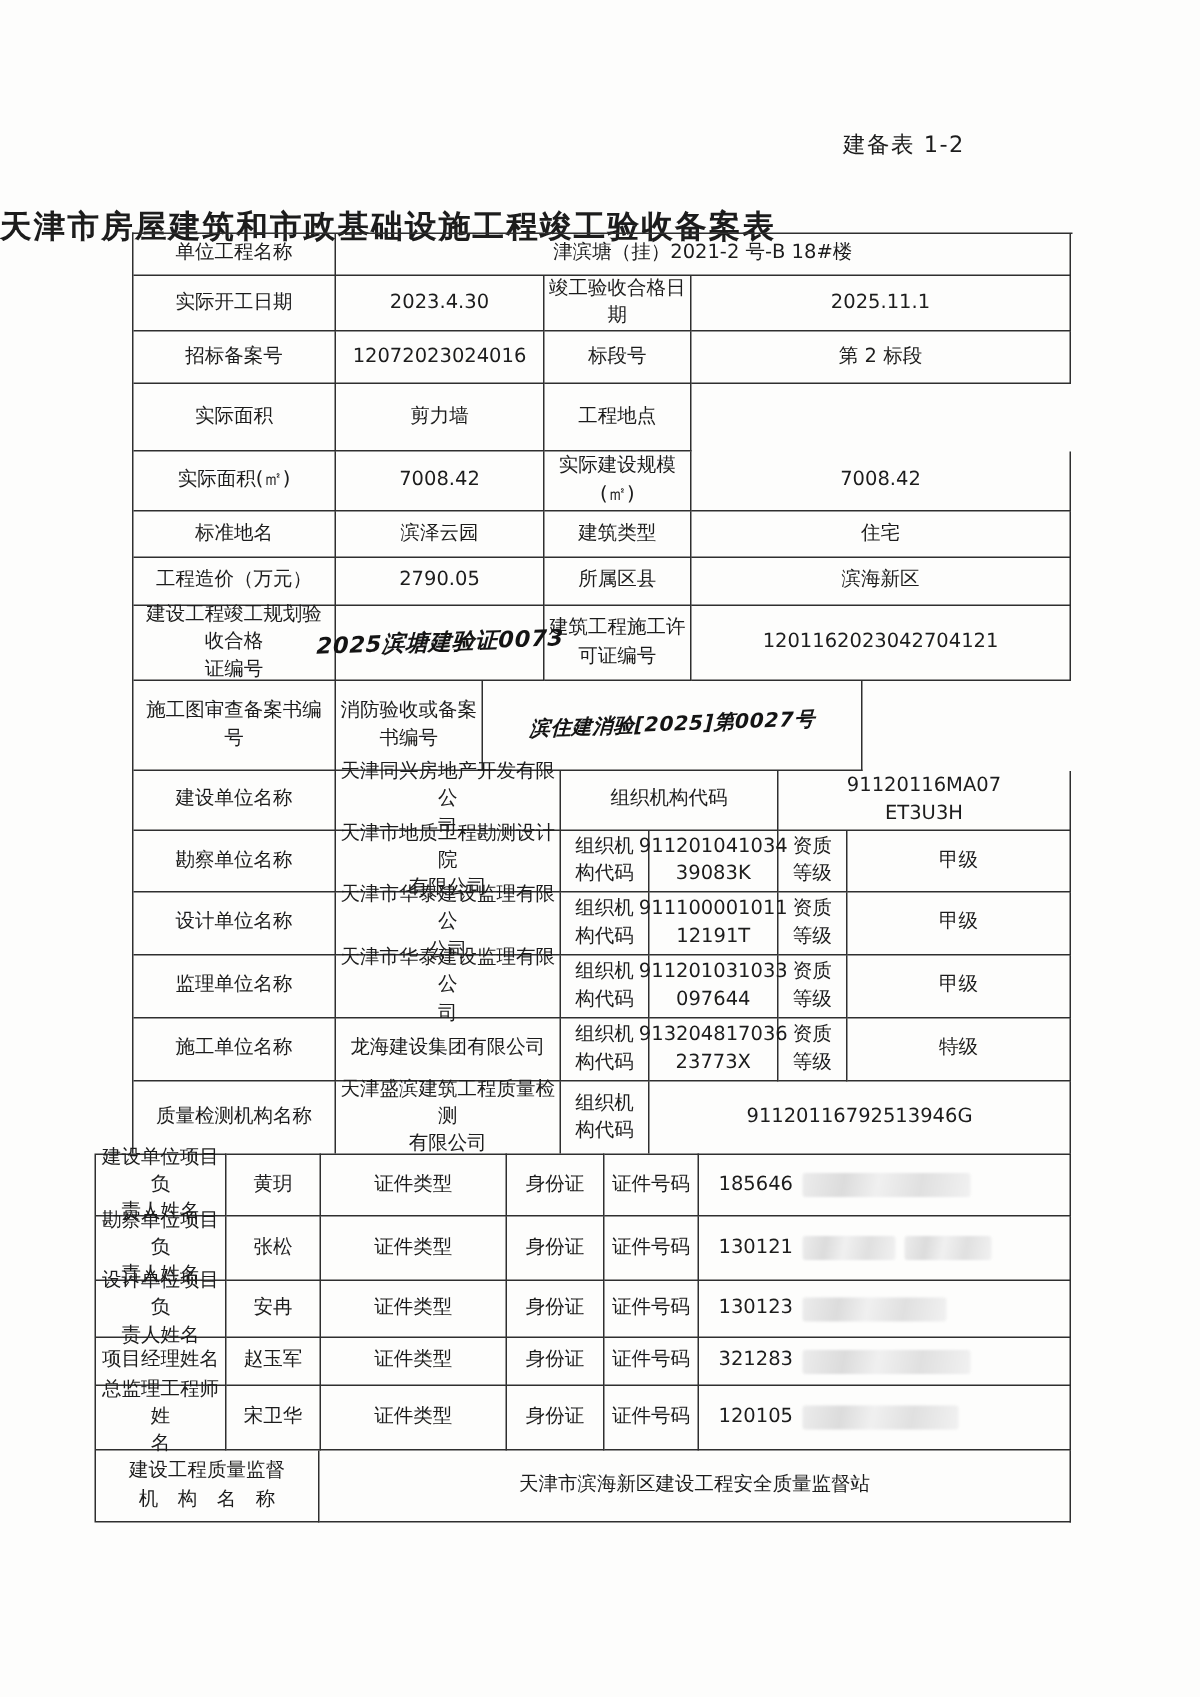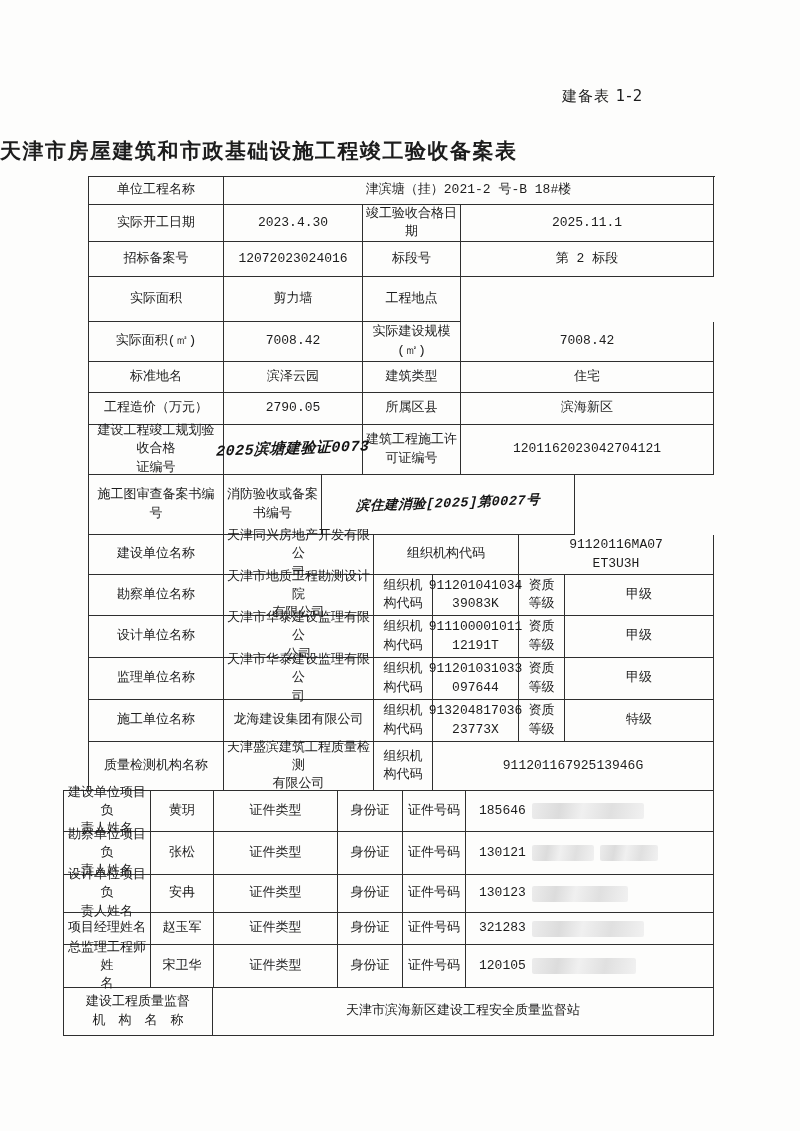--- a/index.html
+++ b/index.html
@@ -3,21 +3,21 @@
 <meta charset="utf-8">
 <style>
   :root { --ln:#2f2f2f; --txt:#1c1c1c; }
   * { margin:0; padding:0; }
   body { width:800px; height:1131px; background:#ffffff; font-family:"DejaVu Sans","Liberation Sans",sans-serif; color:var(--txt); }
   .page { position:relative; width:800px; height:1131px; background:#fdfdfc; overflow:hidden; }
 
   .doc-code { position:absolute; top:87px; left:562px; font-size:15px; letter-spacing:1px; }
   .title { position:absolute; top:113px; left:0; width:790px; text-align:left; font-size:21px; font-weight:bold; letter-spacing:1.5px;margin-top:24px; }
 
-  .table-area { position:absolute; left:63px; top:176px; width:655px;font-family:Liberation Mono, monospace; }
+  .table-area { position:absolute; left:63px; top:155px; width:655px; }
   .sec-ab { margin-left:25px; width:626px; border-top:1px solid var(--ln); border-left:1px solid var(--ln); }
   .sec-lower { width:651px; border-left:1px solid var(--ln); }
 
   .r { display:flex; }
   .c { box-sizing:border-box; flex:0 0 auto; border-right:1px solid var(--ln); border-bottom:1px solid var(--ln);
        display:flex; align-items:center; justify-content:center; text-align:center;
        white-space:pre-line; padding:1px 3px; line-height:1.4; font-size:13px; }
   .nbb { border-bottom:none; }
   .tb { border-top:1px solid var(--ln); }
   .idcell { justify-content:flex-start; text-align:left; padding-left:13px; white-space:nowrap; }

